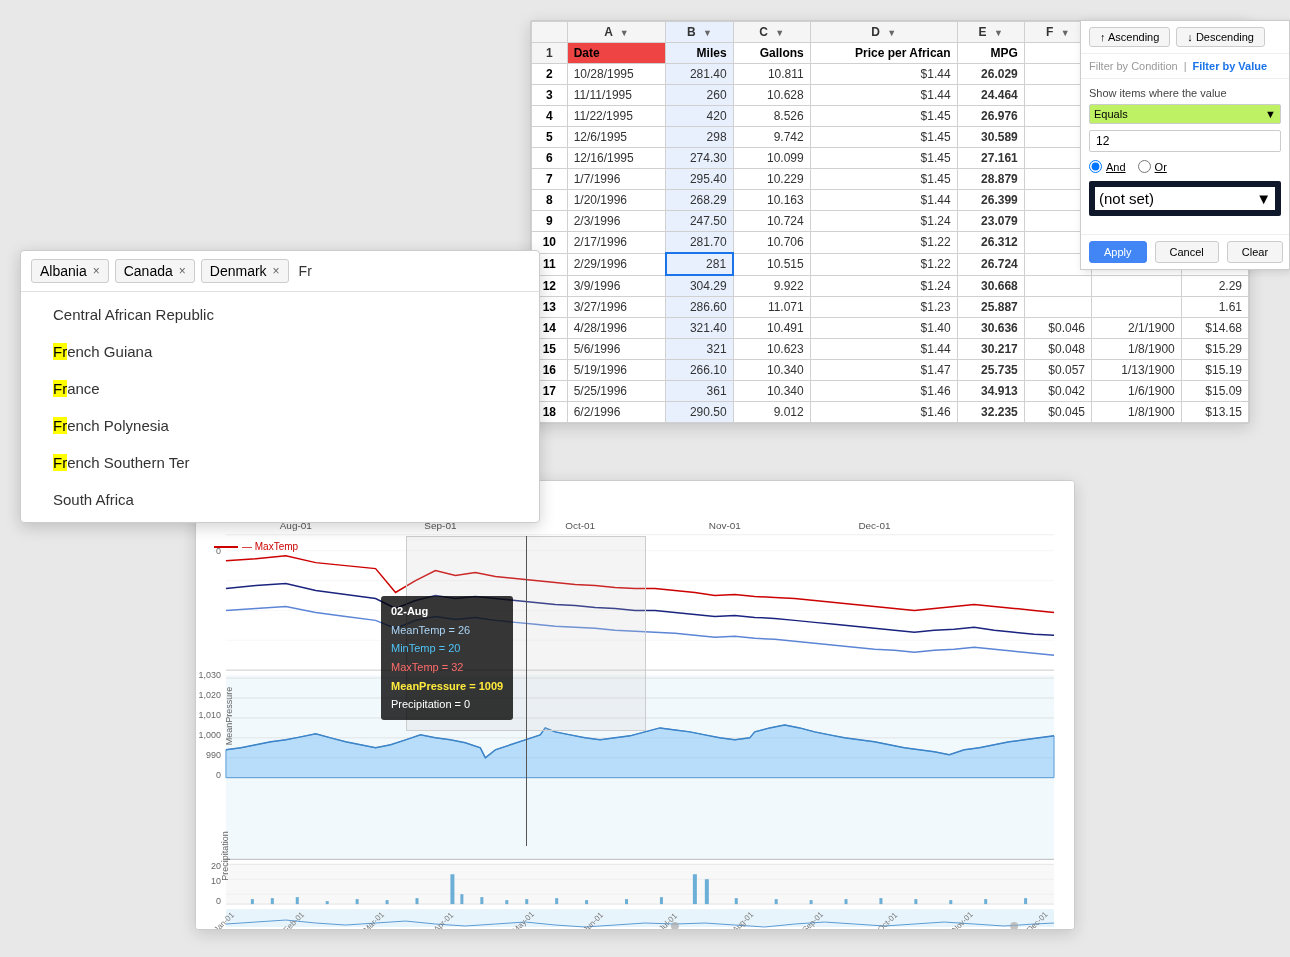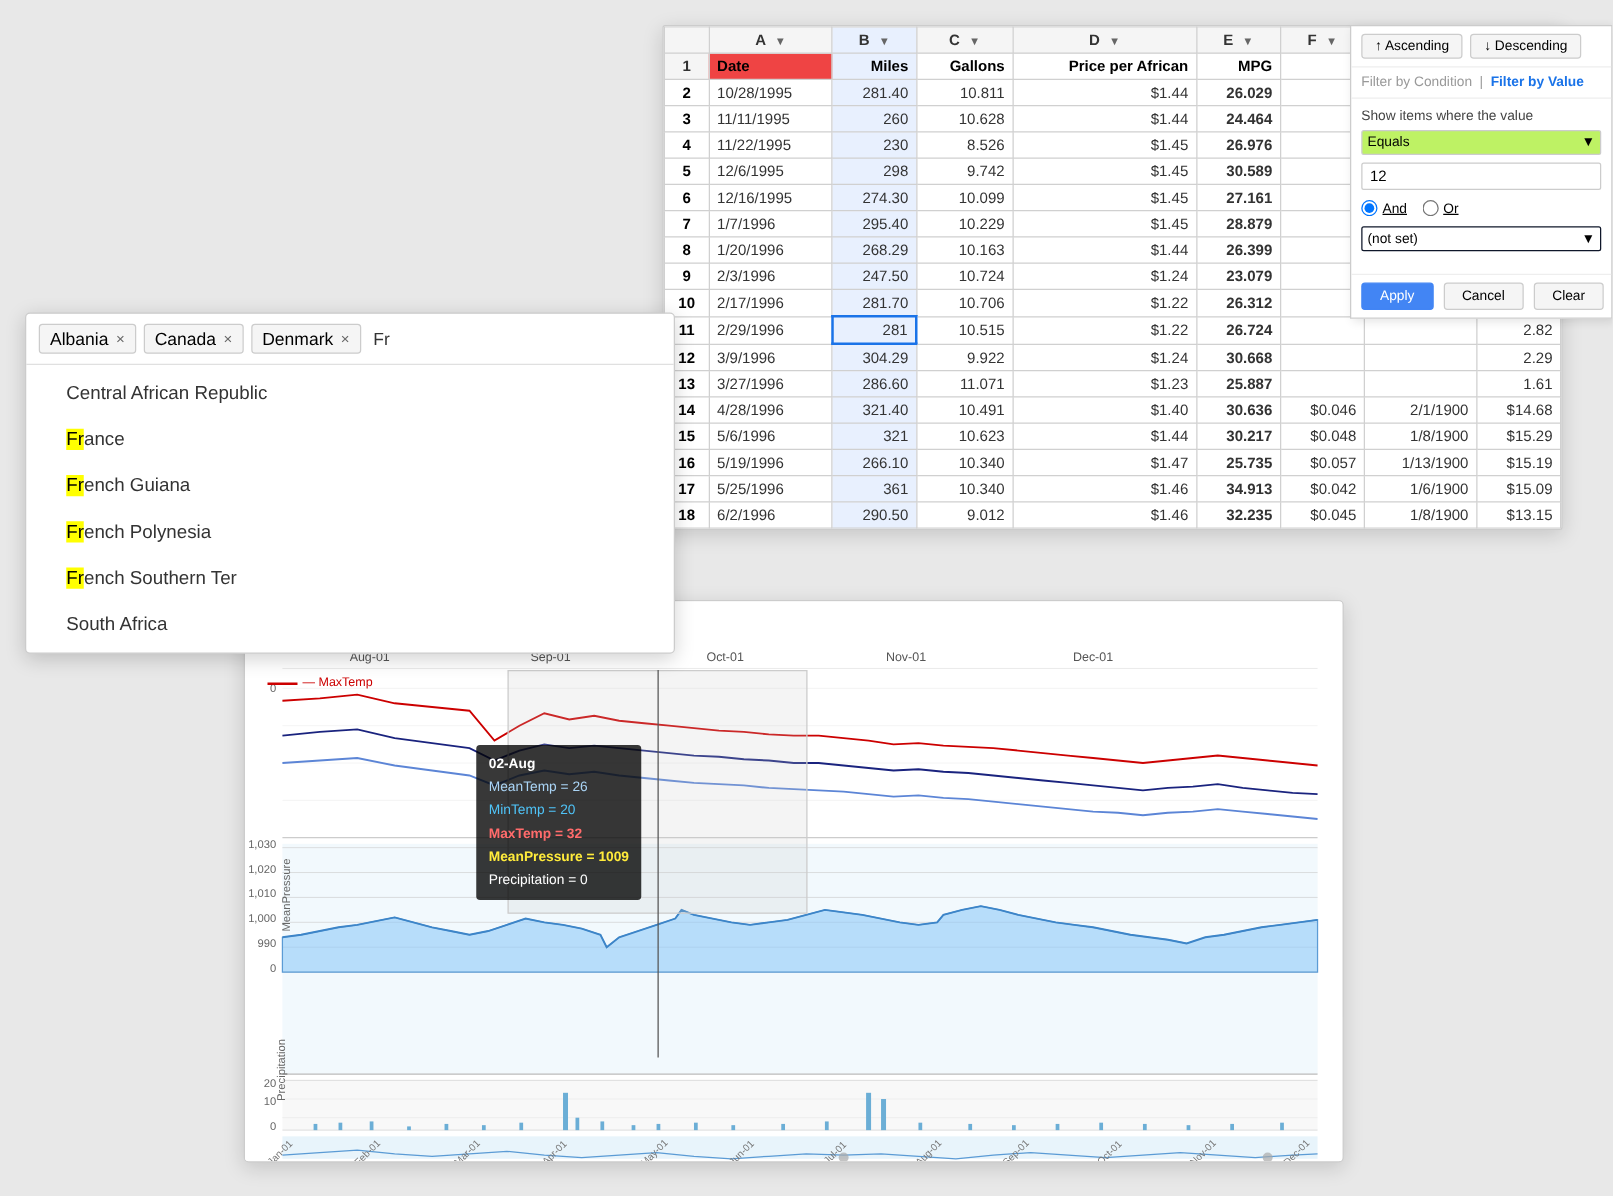--- a/index.html
+++ b/index.html
@@ -206,24 +206,24 @@
       font-size: 11px;
     }
     .filter-radio {
       display: flex;
       align-items: center;
       gap: 4px;
       text-decoration: underline;
     }
     .filter-notset {
       width: 100%;
-      border: 1px solid #0f172a;
+      border: 6px solid #0f172a;
       border-radius: 2px;
       padding: 3px 4px;
-      font-size: 11px;
+      font-size: 15px;
       display: flex;
       align-items: center;
       justify-content: space-between;
       background: #fff;
       margin-bottom: 10px;
     }
     .filter-actions {
       display: flex;
       gap: 8px;
       justify-content: flex-start;
@@ -287,21 +287,21 @@
       line-height: 1.7;
       pointer-events: none;
       z-index: 50;
     }
     .chart-tooltip .tt-date {
       color: #fff;
       font-weight: 600;
     }
     .chart-tooltip .tt-mean { color: #aad4f5; }
     .chart-tooltip .tt-min { color: #4fc3f7; }
-    .chart-tooltip .tt-max { color: #ff6b6b; font-weight: bold; }
+    .chart-tooltip .tt-max { color: #ff6b6b; }
     .chart-tooltip .tt-press { color: #ffeb3b; font-weight: 600; }
     .chart-tooltip .tt-precip { color: #fff; }
 
     
     .tooltip-line {
       position: absolute;
       top: 55px;
       left: 330px;
       width: 1px;
       height: 310px;
@@ -375,22 +375,22 @@
       <span class="close">×</span>
     </div>
     <div class="tag">
       <span>Denmark</span>
       <span class="close">×</span>
     </div>
     <div class="tag-partial">Fr</div>
   </div>
   <div class="dropdown-list">
     <div class="dropdown-item">Central African Republic</div>
+    <div class="dropdown-item"><span class="highlight">Fr</span>ench Guiana</div>
     <div class="dropdown-item"><span class="highlight">Fr</span>ance</div>
-    <div class="dropdown-item"><span class="highlight">Fr</span>ench Guiana</div>
     <div class="dropdown-item"><span class="highlight">Fr</span>ench Polynesia</div>
     <div class="dropdown-item"><span class="highlight">Fr</span>ench Southern Ter</div>
     <div class="dropdown-item">South Africa</div>
   </div>
 </div>
 
 <div class="spreadsheet">
   <table>
     <thead>
       <tr>
@@ -435,21 +435,21 @@
           <td>10.628</td>
           <td>$1.44</td>
           <td class="bold">24.464</td>
           <td class="partial-col"></td>
           <td></td>
           <td class="partial-col">5.29</td>
         </tr>
         <tr>
           <th>4</th>
           <td class="left">11/22/1995</td>
-          <td class="col-highlight">230</td>
+          <td class="col-highlight">420</td>
           <td>8.526</td>
           <td>$1.45</td>
           <td class="bold">26.976</td>
           <td class="partial-col"></td>
           <td></td>
           <td class="partial-col">2.35</td>
         </tr>
         <tr>
           <th>5</th>
           <td class="left">12/6/1995</td>

